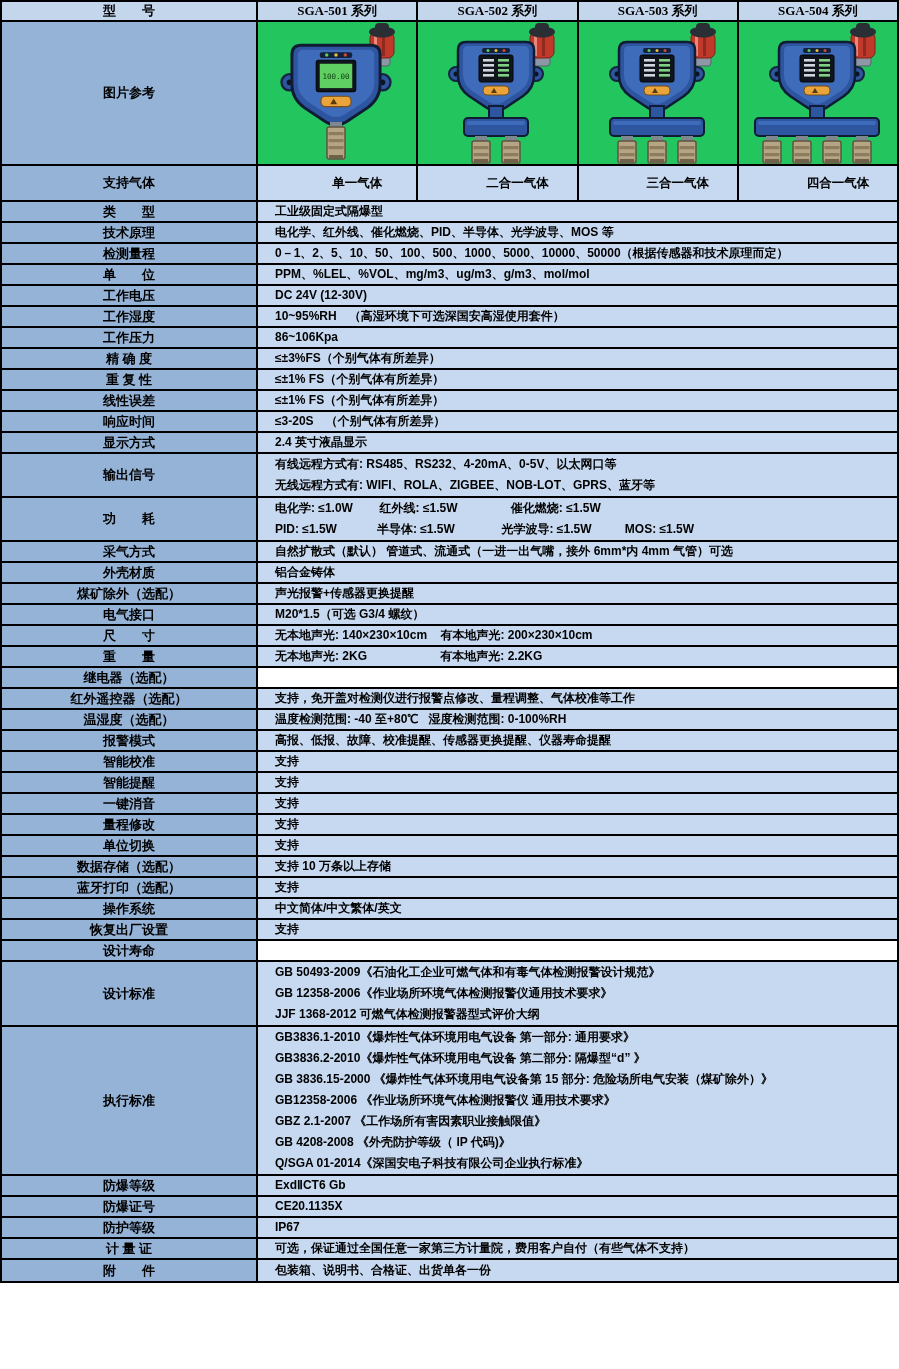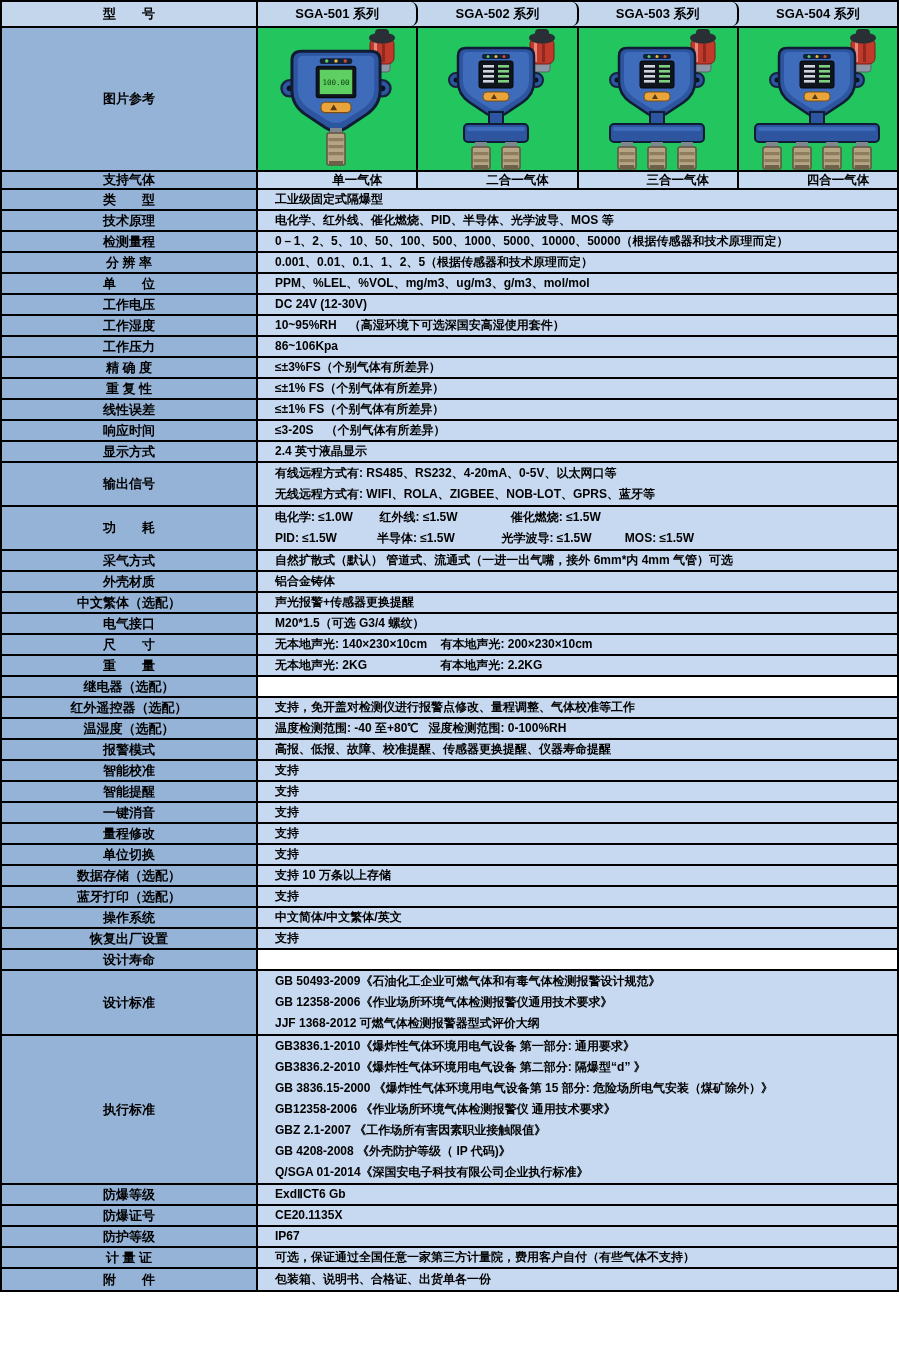--- a/index.html
+++ b/index.html
@@ -17,39 +17,39 @@
   .row:last-child, #spec-rows > .row:last-child { border-bottom: none; }
   .cell { overflow: hidden; }
   .label-cell {
     flex: 0 0 256px;
     background: var(--label-bg, #95b3d7);
     border-right: 2px solid var(--border, #000);
     display: flex; align-items: center; justify-content: center;
     font-weight: bold; font-size: 13px;
     white-space: pre; text-align: center;
   }
-  .header-row { height: 26px; background: var(--header-bg, #c3d6ec); }
+  .header-row { height: 20px; background: var(--header-bg, #c3d6ec); font-family: Liberation Serif, serif; }
   .header-row .label-cell { background: var(--header-bg, #c3d6ec); }
   .model-cell {
     flex: 1 1 0;
     background: var(--header-bg, #c3d6ec);
     border-right: 2px solid var(--border, #000);
     display: flex; align-items: center; justify-content: center;
-    font-weight: bold; font-size: 13px; border-radius: 7px;
+    font-weight: bold; font-size: 13px;
   }
   .model-cell:last-child { border-right: none; }
   .image-row { height: 144px; }
   .image-cell {
     flex: 1 1 0;
     background: #22c55e;
     border-right: 2px solid var(--border, #000);
     display: flex; align-items: center; justify-content: center;
   }
   .image-cell:last-child { border-right: none; }
-  .gas-row { height: 18px; }
+  .gas-row { height: 36px; }
   .gas-cell {
     flex: 1 1 0;
     background: var(--value-bg, #c7d9f0);
     border-right: 2px solid var(--border, #000);
     display: flex; align-items: center; justify-content: center;
     font-weight: bold; font-size: 12.5px; padding-left: 40px;
   }
   .gas-cell:last-child { border-right: none; }
   .spec-row { min-height: 21px; }
   .value-cell {
@@ -331,26 +331,20 @@
           <div class="value-line">电化学、红外线、催化燃烧、PID、半导体、光学波导、MOS 等</div>
         </div>
       </div>
       <div class="row spec-row single">
         <div class="cell label-cell">检测量程</div>
         <div class="cell value-cell">
           <div class="value-line">0－1、2、5、10、50、100、500、1000、5000、10000、50000（根据传感器和技术原理而定）</div>
         </div>
       </div>
       <div class="row spec-row single">
-        <div class="cell label-cell">分 辨 率</div>
-        <div class="cell value-cell">
-          <div class="value-line">0.001、0.01、0.1、1、2、5（根据传感器和技术原理而定）</div>
-        </div>
-      </div>
-      <div class="row spec-row single">
         <div class="cell label-cell">单　　位</div>
         <div class="cell value-cell">
           <div class="value-line">PPM、%LEL、%VOL、mg/m3、ug/m3、g/m3、mol/mol</div>
         </div>
       </div>
       <div class="row spec-row single">
         <div class="cell label-cell">工作电压</div>
         <div class="cell value-cell">
           <div class="value-line">DC 24V (12-30V)</div>
         </div>
@@ -417,21 +411,21 @@
           <div class="value-line">自然扩散式（默认） 管道式、流通式（一进一出气嘴，接外 6mm*内 4mm 气管）可选</div>
         </div>
       </div>
       <div class="row spec-row single">
         <div class="cell label-cell">外壳材质</div>
         <div class="cell value-cell">
           <div class="value-line">铝合金铸体</div>
         </div>
       </div>
       <div class="row spec-row single">
-        <div class="cell label-cell">中文繁体（选配）</div>
+        <div class="cell label-cell">煤矿除外（选配）</div>
         <div class="cell value-cell">
           <div class="value-line">声光报警+传感器更换提醒</div>
         </div>
       </div>
       <div class="row spec-row single">
         <div class="cell label-cell">电气接口</div>
         <div class="cell value-cell">
           <div class="value-line">M20*1.5（可选 G3/4 螺纹）</div>
         </div>
       </div>

